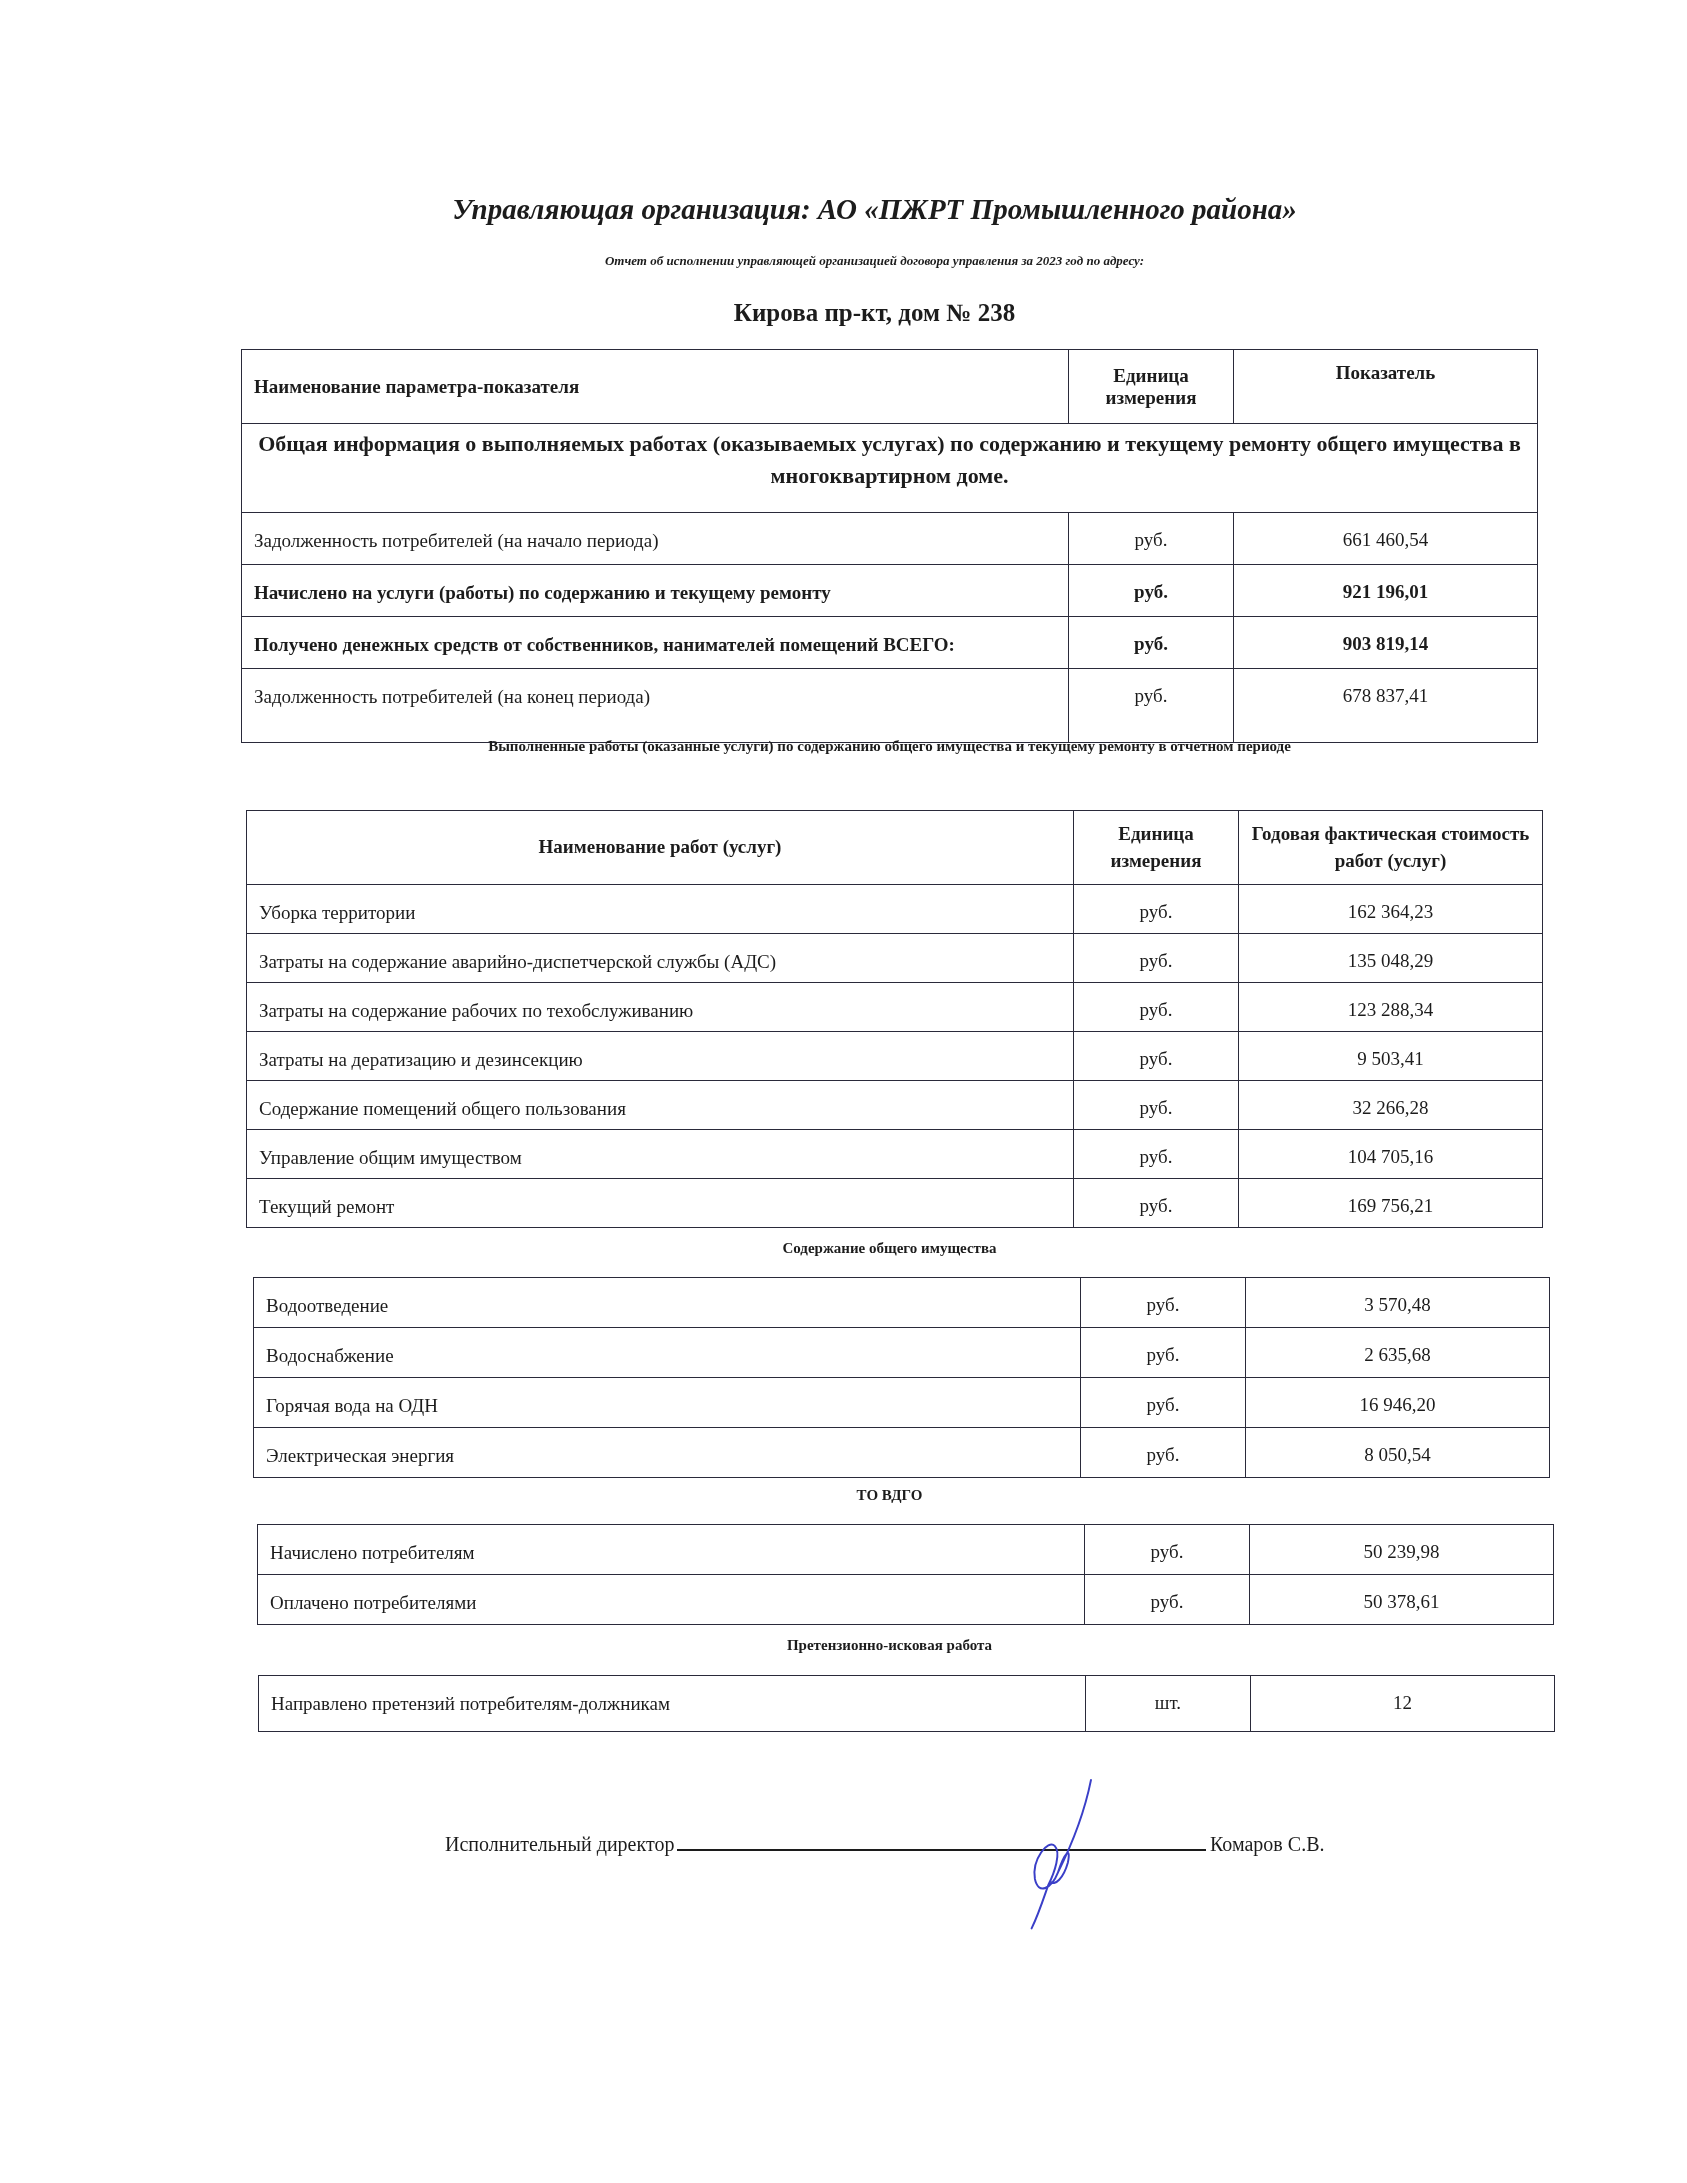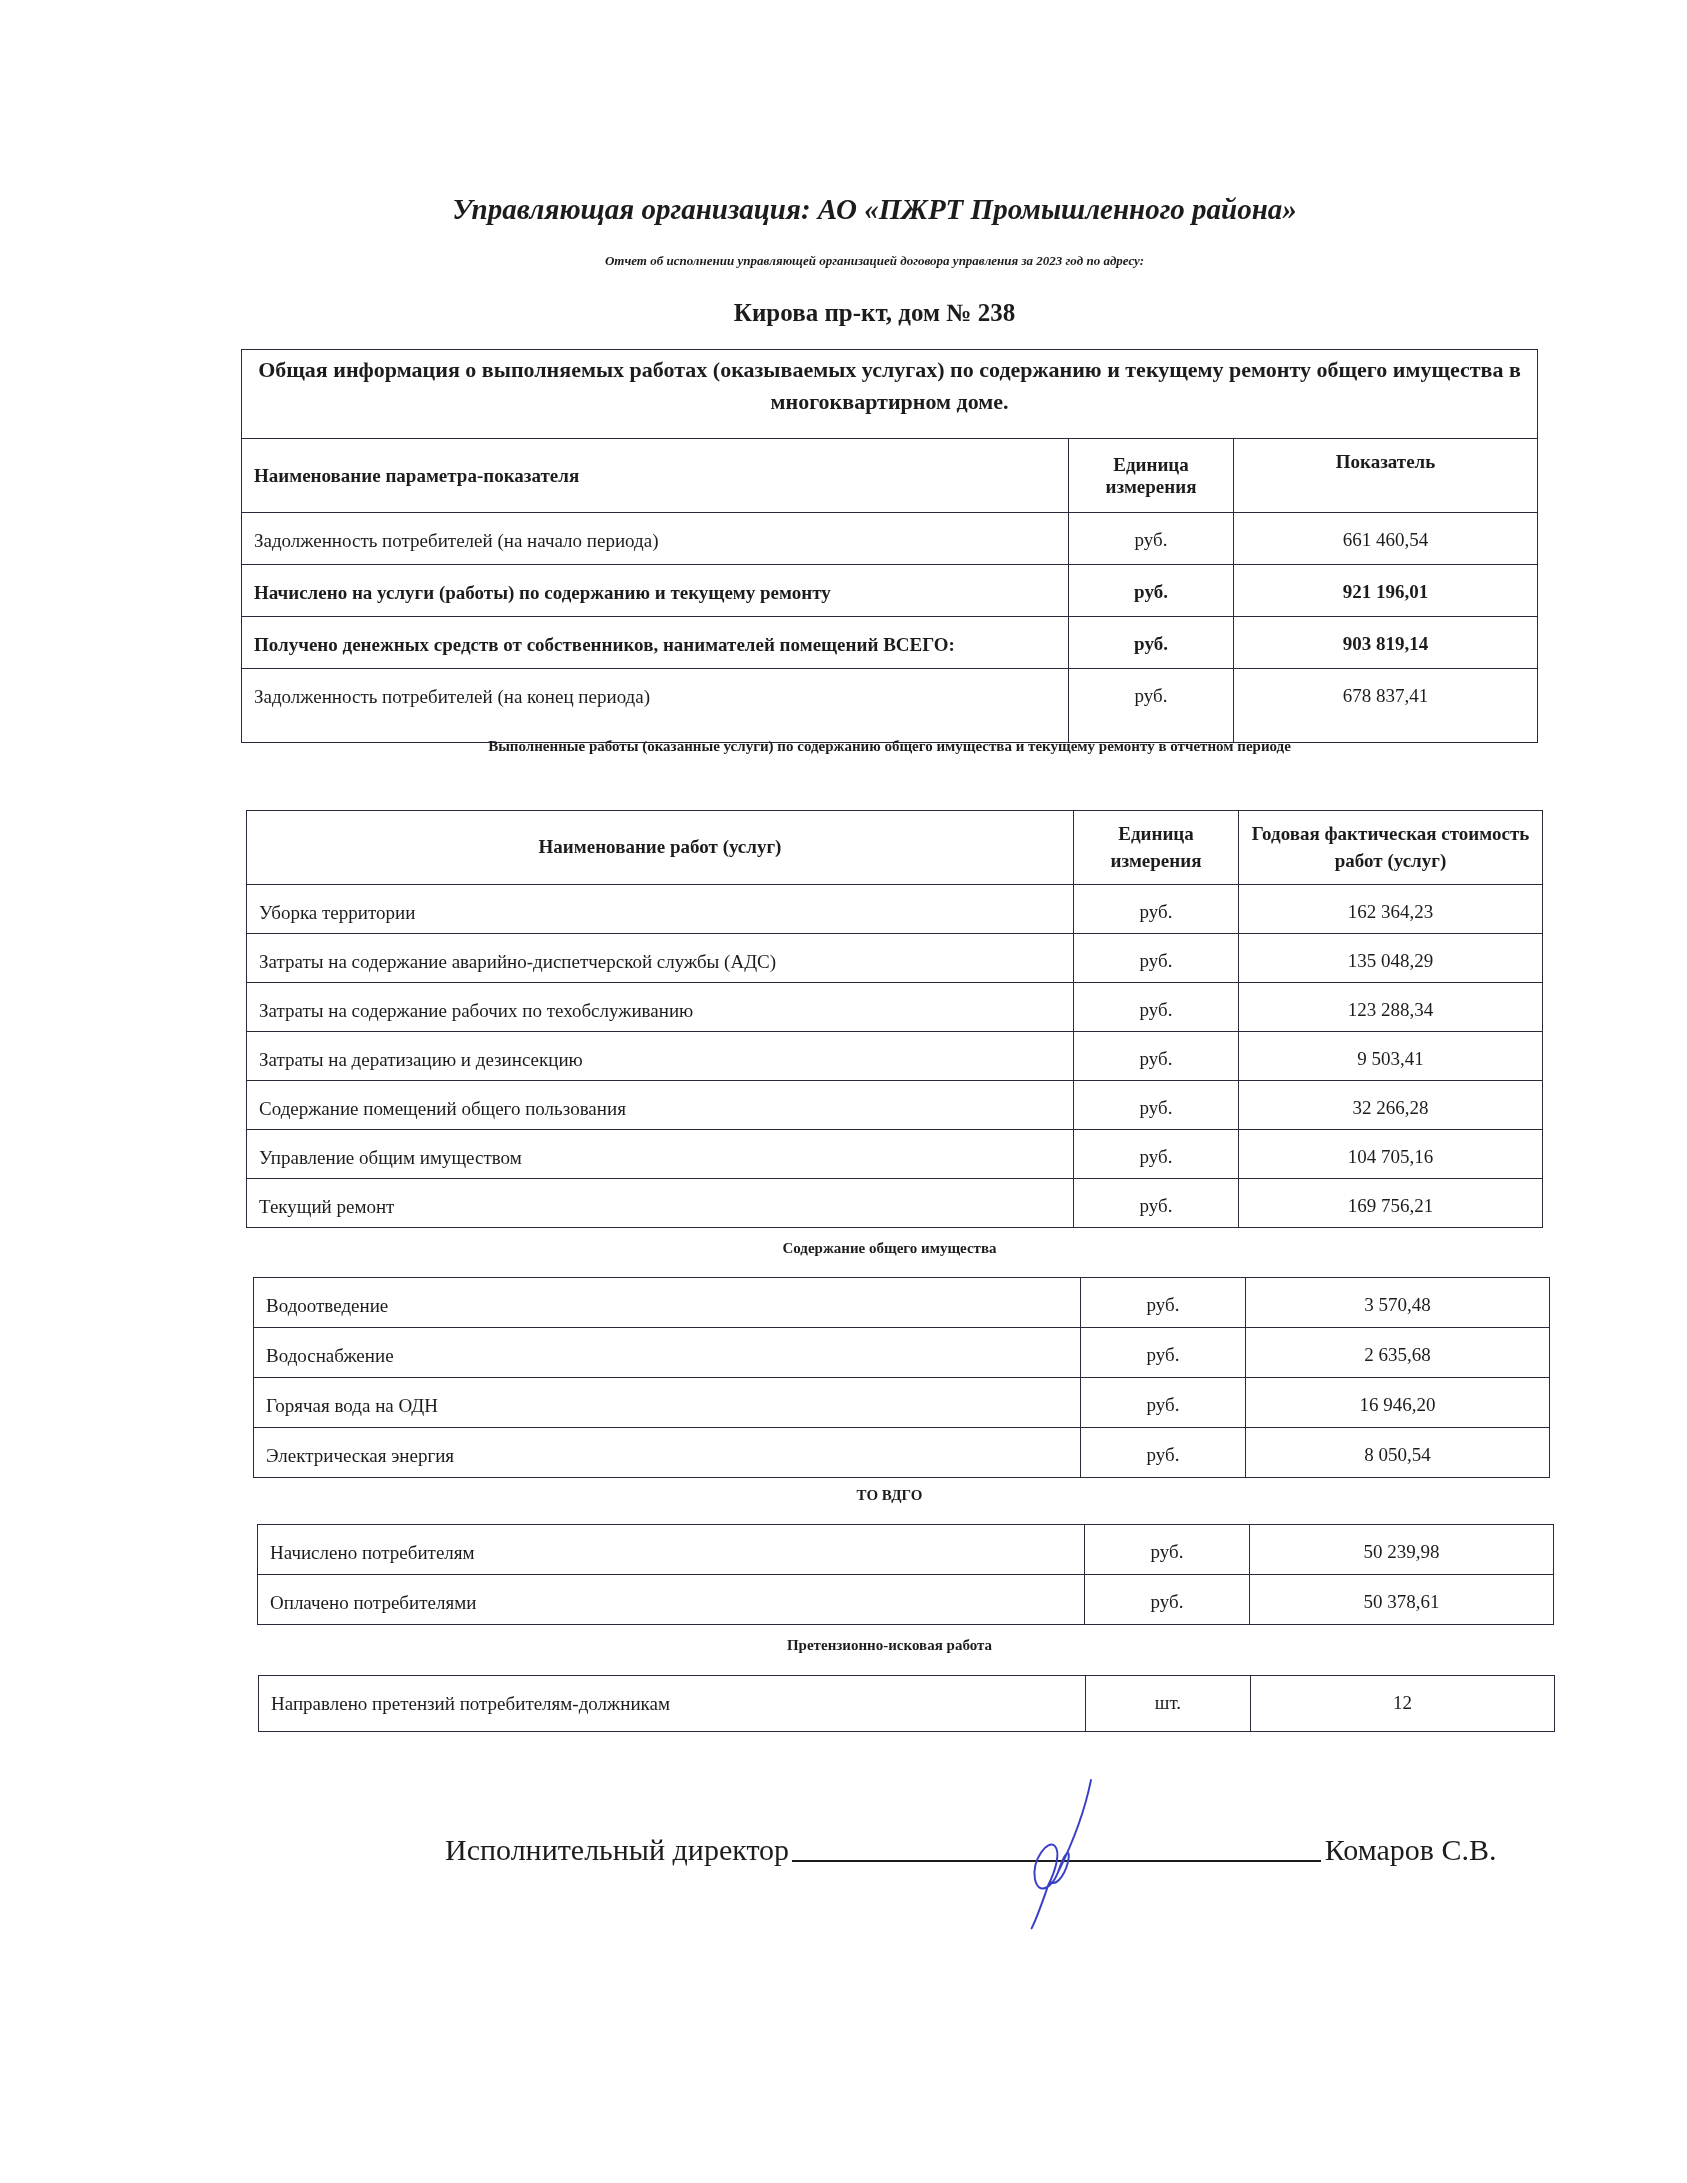--- a/index.html
+++ b/index.html
@@ -37,45 +37,45 @@
   #t3 tr.r td { height: 32px; }
 
   #s4 { top: 1479px; }
   #t4 { left: 257px; top: 1524px; width: 1297px; }
   #t4 tr.r td { height: 32px; }
 
   #s5 { top: 1629px; }
   #t5 { left: 258px; top: 1675px; width: 1297px; }
   #t5 tr.r td { height: 38px; }
 
-  .sign-row { position: absolute; top: 1833px; left: 445px; font-size: 30px; display: flex; align-items: flex-end; }
+  .sign-row { position: absolute; top: 1833px; left: 445px; font-size: 20px; display: flex; align-items: flex-end; }
   .sign-line { display: inline-block; width: 529px; border-bottom: 2px solid #1c1c1c; margin: 0 4px 5.3px 2.6px; }
   .signature { position: absolute; left: 992px; top: 1773px; width: 132px; height: 159px; }
 </style>
 </head>
 <body>
 
 <div class="center org-title">Управляющая организация: АО «ПЖРТ Промышленного района»</div>
 <div class="center report-sub">Отчет об исполнении управляющей организацией договора управления за 2023 год по адресу:</div>
 <div class="center address">Кирова пр-кт, дом № 238</div>
 
 <table id="t1">
   <colgroup>
       <col style="width:827px">
       <col style="width:165px">
       <col style="width:304px">
     </colgroup>
   <tbody>
       <tr>
-    <td colspan="3" class="caption-cell">Общая информация о выполняемых работах (оказываемых услугах) по содержанию и текущему ремонту общего имущества в многоквартирном доме.</td>
-  </tr>
-  <tr>
     <th class="col-head">Наименование параметра-показателя</th>
     <th class="unit">Единица измерения</th>
     <th class="val" style="vertical-align:top;padding-top:12px">Показатель</th>
+  </tr>
+  <tr>
+    <td colspan="3" class="caption-cell">Общая информация о выполняемых работах (оказываемых услугах) по содержанию и текущему ремонту общего имущества в многоквартирном доме.</td>
   </tr>
   <tr class="r">
     <td class="name">Задолженность потребителей (на начало периода)</td>
     <td class="unit">руб.</td>
     <td class="val">661 460,54</td>
   </tr>
   <tr class="r bold">
     <td class="name">Начислено на услуги (работы) по содержанию и текущему ремонту</td>
     <td class="unit">руб.</td>
     <td class="val">921 196,01</td>

